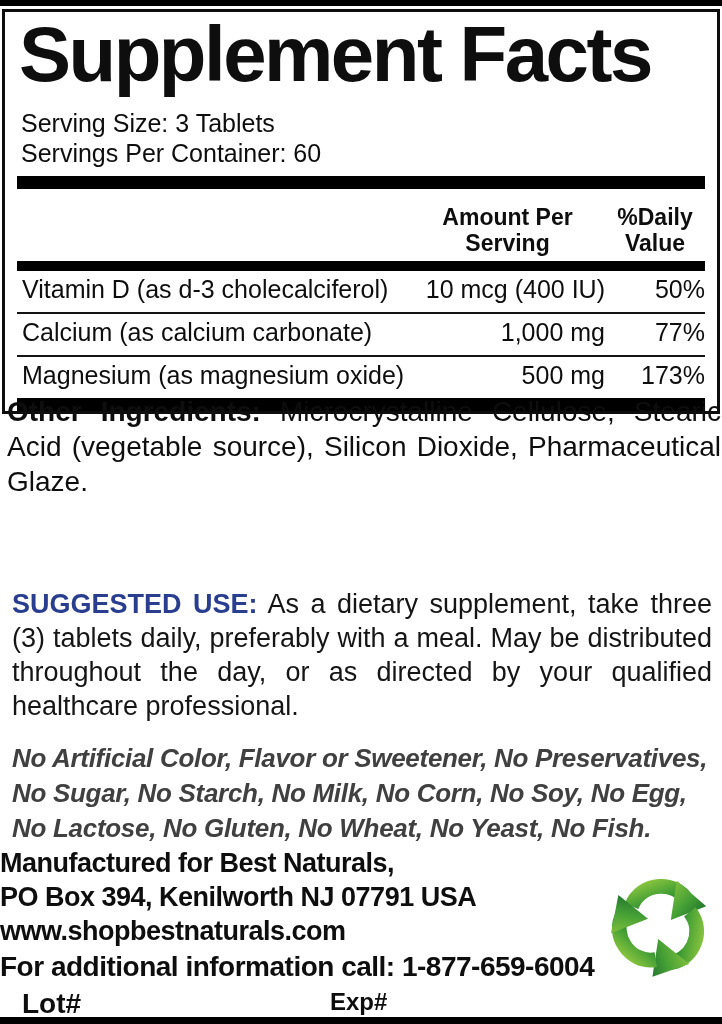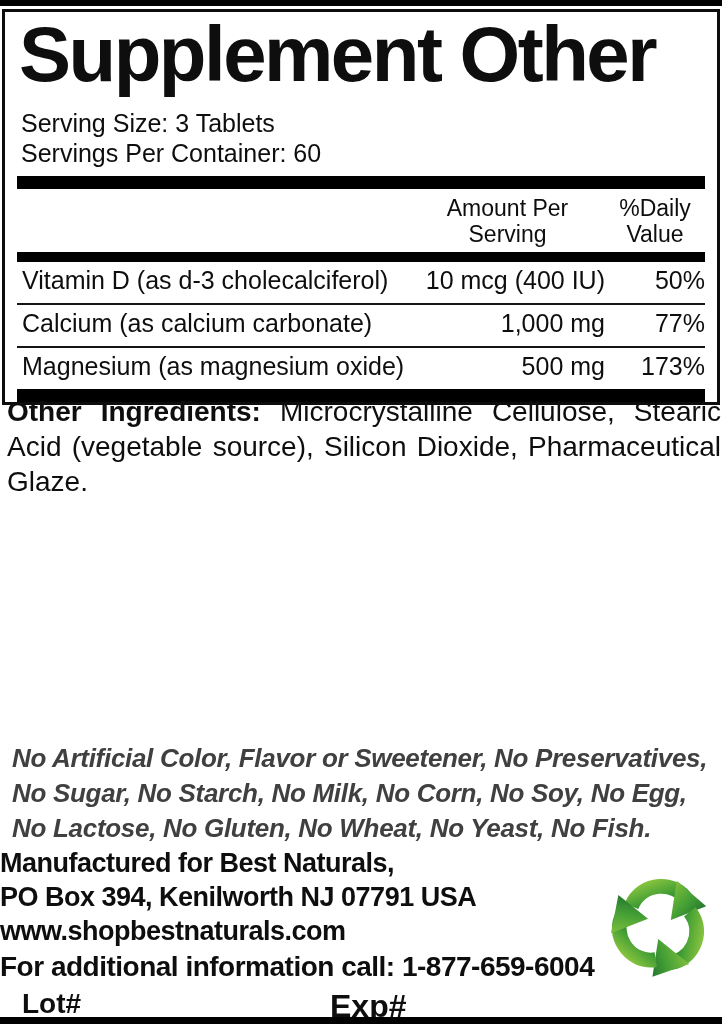--- a/index.html
+++ b/index.html
@@ -19,21 +19,21 @@
   .ftitle{
     font-size:78px;line-height:72px;font-weight:700;letter-spacing:-2.5px;
     margin-top:6px;margin-left:2px;white-space:nowrap;
   }
   .sline{font-size:25px;line-height:30px;margin-left:4px;}
   .sline.first{margin-top:18px;}
   .thickbar{background:#000;}
   .b1{height:13px;margin-top:8px;}
   .b2{height:10px;margin-top:5px;}
   .b3{height:13px;}
-  .hrow{display:flex;margin-top:6px;font-weight:400;font-size:23px;line-height:26px;}
+  .hrow{display:flex;margin-top:15px;font-weight:700;font-size:23px;line-height:26px;}
   .hspacer{flex:1;}
   .hcol-amount{width:195px;text-align:center;}
   .hcol-dv{width:100px;text-align:center;}
   .trow{display:flex;align-items:baseline;font-size:25px;line-height:29px;padding:4px 0 8px;}
   .trow.sep{border-bottom:2px solid #141414;}
   .trow:last-of-type{padding-bottom:4px;}
   .tname{flex:1;text-align:left;padding-left:5px;}
   .tamount{width:195px;text-align:right;}
   .tdv{width:100px;text-align:right;}
 
@@ -55,33 +55,33 @@
   }
 
   
   .footer{
     position:absolute;left:0;top:846px;width:606px;text-align:left;
     font-weight:700;letter-spacing:-0.5px;
   }
   .fline{font-size:27px;line-height:34px;}
   .fphone{font-size:28px;line-height:37px;}
   .lot{position:absolute;left:22px;top:988px;font-size:28px;font-weight:700;}
-  .exp{position:absolute;left:330px;top:988px;font-size:32px;font-weight:700;}
+  .exp{position:absolute;left:330px;top:988px;font-size:24px;font-weight:700;}
 
   .recycle{position:absolute;left:600px;top:856px;width:118px;height:132px;}
 </style>
 </head>
 <body>
 
 <div class="page">
 
   <div class="topbar"></div>
 
   <div class="fbox">
-    <div class="ftitle">Supplement Other</div>
+    <div class="ftitle">Supplement Facts</div>
     <div class="sline first">Serving Size: 3 Tablets</div>
     <div class="sline">Servings Per Container: 60</div>
 
     <div class="thickbar b1"></div>
 
     <div class="hrow">
       <div class="hspacer"></div>
       <div class="hcol-amount">
         <div>Amount Per</div>
         <div>Serving</div>
@@ -110,20 +110,23 @@
       <div class="tdv">173%</div>
     </div>
 
     <div class="thickbar b3"></div>
   </div>
 
   <div class="otheri">
     <span class="blabel">Other Ingredients:</span><span> Microcrystalline Cellulose, Stearic Acid (vegetable source), Silicon Dioxide, Pharmaceutical Glaze.</span>
   </div>
 
+  <div class="suggested">
+    <span class="blabel">SUGGESTED USE:</span><span> As a dietary supplement, take three (3) tablets daily, preferably with a meal. May be distributed throughout the day, or as directed by your qualified healthcare professional.</span>
+  </div>
 
   <div class="claims">No Artificial Color, Flavor or Sweetener, No Preservatives, No Sugar, No Starch, No Milk, No Corn, No Soy, No Egg, No Lactose, No Gluten, No Wheat, No Yeast, No Fish.</div>
 
   <div class="footer">
     <div class="fline">Manufactured for Best Naturals,</div>
     <div class="fline">PO Box 394, Kenilworth NJ 07791 USA</div>
     <div class="fline">www.shopbestnaturals.com</div>
     <div class="fline fphone">For additional information call: 1-877-659-6004</div>
   </div>
 

